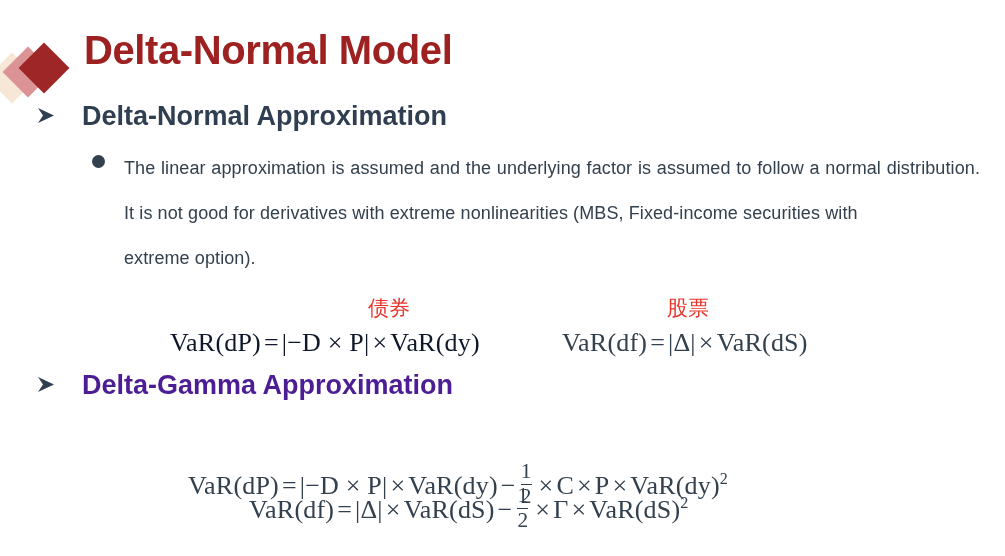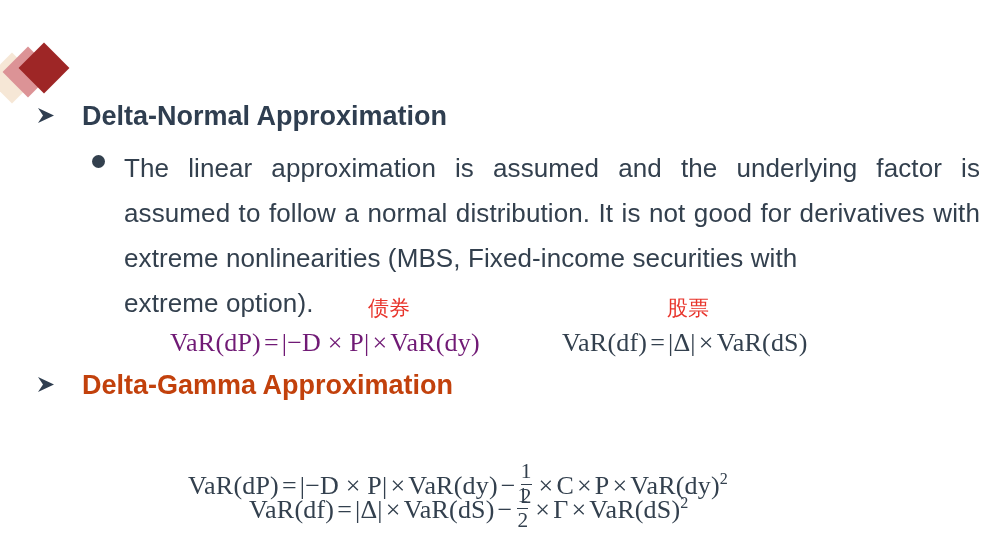--- a/index.html
+++ b/index.html
@@ -88,21 +88,21 @@
     position: absolute;
     left: 2px;
     top: 9px;
     width: 13px;
     height: 13px;
     border-radius: 50%;
   }
   #body-paragraph {
     margin: 0;
     padding-left: 34px;
-    font-size: 26px;
+    font-size: 18px;
     line-height: 45px;
     text-align: justify;
     text-justify: inter-word;
     letter-spacing: 0.1px;
   }
   #body-paragraph .lastline {
     display: block;
     text-align: left;
   }
 
@@ -160,53 +160,54 @@
 <body style="color: rgb(51, 64, 78);">
 
 <div id="title-row">
 
   <div id="diamond-decoration">
     <div class="dia dia-1" style="background: rgb(246, 231, 214);"></div>
     <div class="dia dia-2" style="background: rgb(220, 147, 150);"></div>
     <div class="dia dia-3" style="background: rgb(158, 38, 38);"></div>
   </div>
 
+  <div id="slide-title" style="color: rgb(158, 33, 33);">Delta-Normal Model</div>
 </div>
 
 <div class="heading-row" id="heading-delta-normal">
   <svg class="arrow-bullet" viewBox="0 0 24 24">
     <path d="M4 4 L20 11.5 L4 19 L9 11.5 Z" fill="#2F3E50"></path>
   </svg>
   <div class="heading-text" style="color: rgb(47, 62, 80);">Delta-Normal Approximation</div>
 </div>
 
 <div id="body-block">
   <div id="body-bullet" style="background: rgb(51, 64, 78);"></div>
   <p id="body-paragraph">
     <span>The linear approximation is assumed and the underlying factor is assumed to follow a normal distribution. It is not good for derivatives with extreme nonlinearities (MBS, Fixed-income securities with</span>
     <span class="lastline">extreme option).</span>
   </p>
 </div>
 
 <div class="cjk-note" id="note-bond" style="color: rgb(232, 52, 43);">债券</div>
 <div class="cjk-note" id="note-stock" style="color: rgb(232, 52, 43);">股票</div>
 
-<div class="formula" id="formula-dn-bond" style="color: #701a75;">
+<div class="formula" id="formula-dn-bond" style="color: #0f172a;">
   <span>VaR(dP)</span><span class="op">=</span><span>|−D × P|</span><span class="op">×</span><span>VaR(dy)</span>
 </div>
 
 <div class="formula" id="formula-dn-stock" style="color: rgb(51, 64, 78);">
   <span>VaR(df)</span><span class="op">=</span><span>|Δ|</span><span class="op">×</span><span>VaR(dS)</span>
 </div>
 
 <div class="heading-row" id="heading-delta-gamma">
   <svg class="arrow-bullet" viewBox="0 0 24 24">
     <path d="M4 4 L20 11.5 L4 19 L9 11.5 Z" fill="#2F3E50"></path>
   </svg>
-  <div class="heading-text" style="color: #c2410c;">Delta-Gamma Approximation</div>
+  <div class="heading-text" style="color: #4c1d95;">Delta-Gamma Approximation</div>
 </div>
 
 <div class="formula" id="formula-dg-bond" style="color: rgb(51, 64, 78); margin-top: 37px;">
   <span>VaR(dP)</span><span class="op">=</span><span>|−D × P|</span><span class="op">×</span><span>VaR(dy)</span><span class="op">−</span><span class="frac"><span class="num">1</span><span class="bar"></span><span class="den">2</span></span><span class="op">×</span><span>C</span><span class="op">×</span><span>P</span><span class="op">×</span><span>VaR(dy)</span><sup class="exp">2</sup>
 </div>
 
 <div class="formula" id="formula-dg-stock" style="color: rgb(51, 64, 78);">
   <span>VaR(df)</span><span class="op">=</span><span>|Δ|</span><span class="op">×</span><span>VaR(dS)</span><span class="op">−</span><span class="frac"><span class="num">1</span><span class="bar"></span><span class="den">2</span></span><span class="op">×</span><span>Γ</span><span class="op">×</span><span>VaR(dS)</span><sup class="exp">2</sup>
 </div>
 

